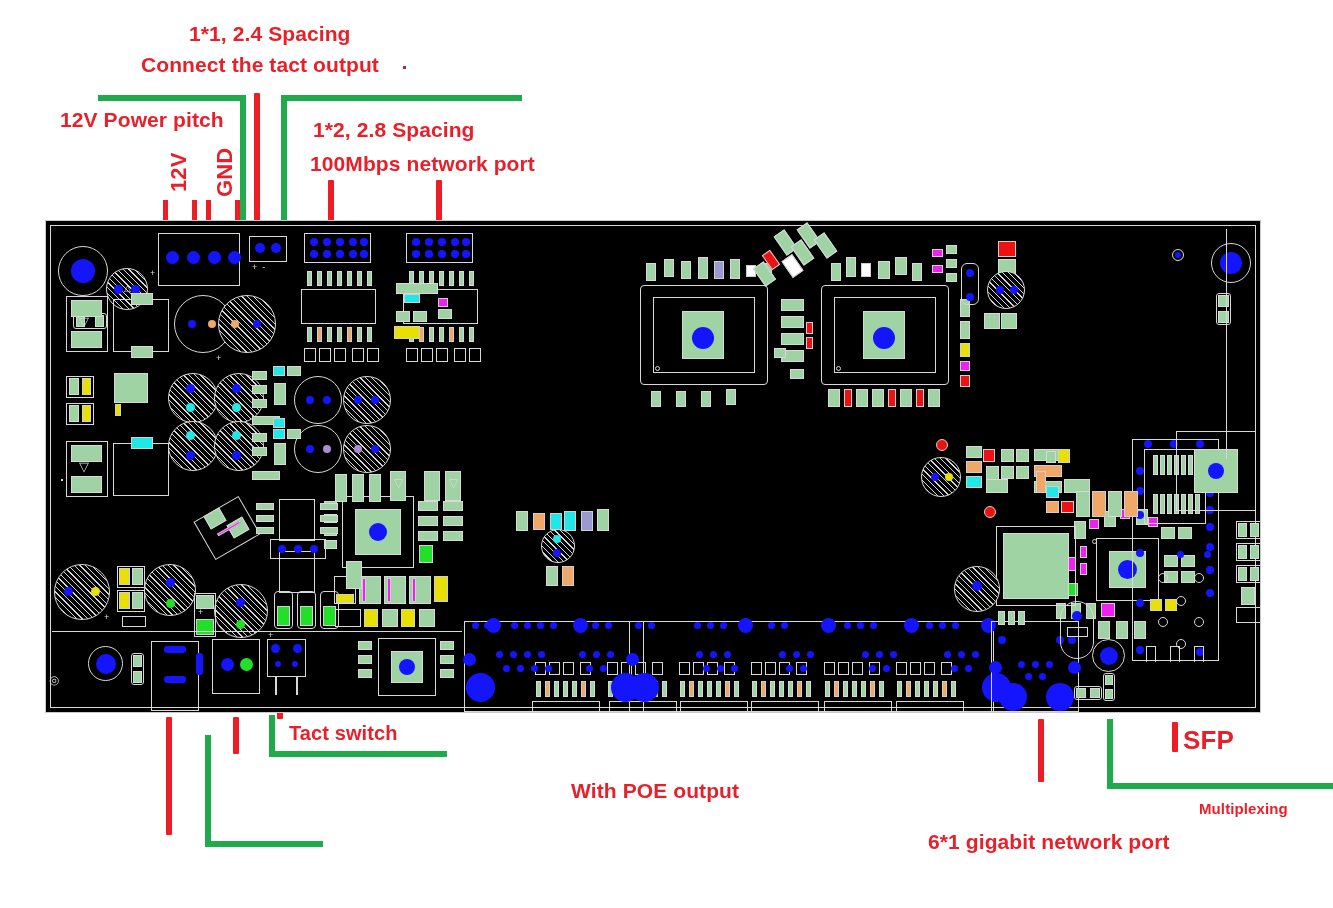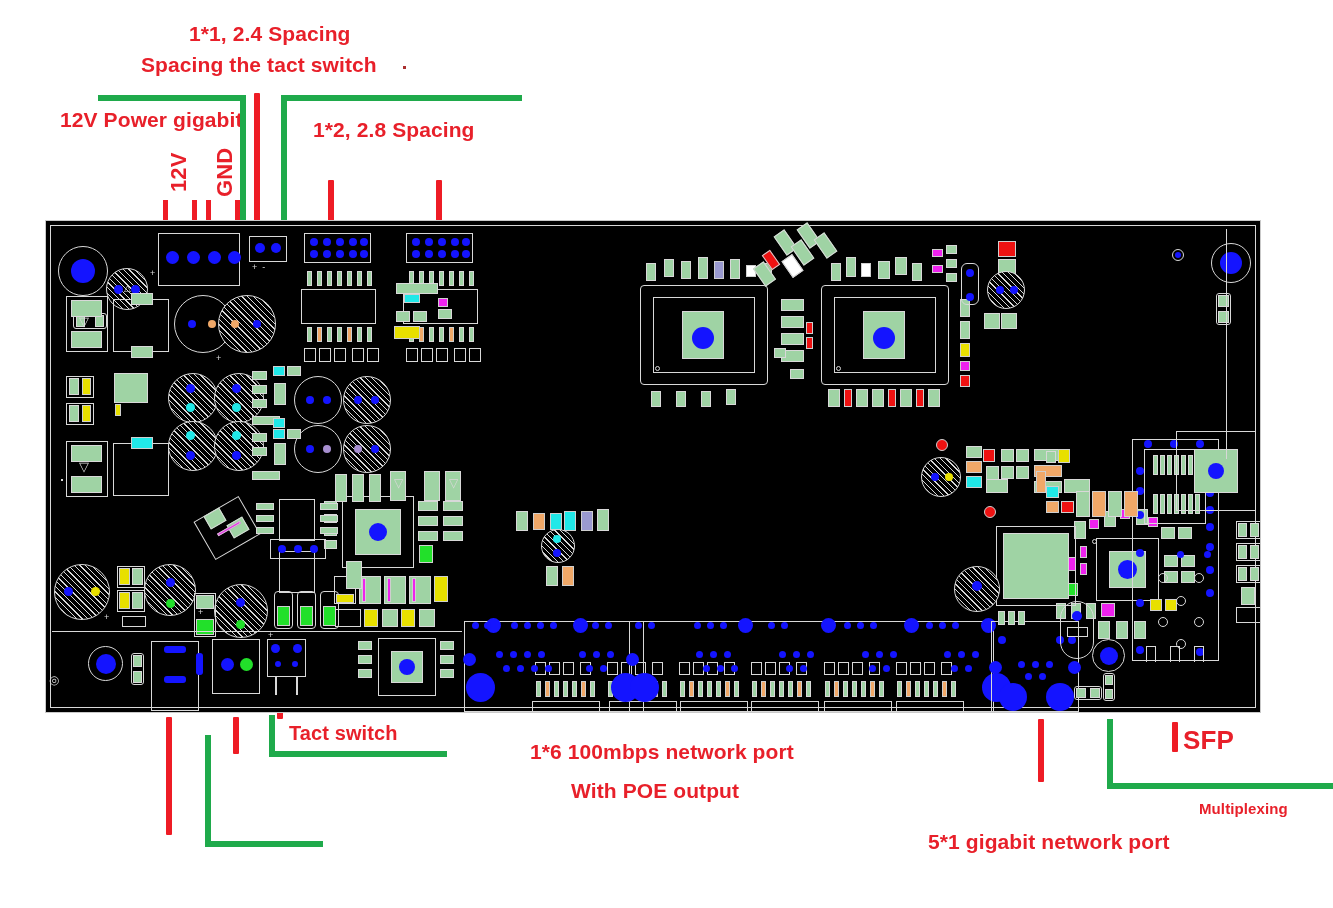--- a/index.html
+++ b/index.html
@@ -67,51 +67,51 @@
     background:repeating-linear-gradient(45deg,#000 0 3px,#d8d8d8 3px 4px);
   }
   .plus{position:absolute;color:#d8d8d8;font-size:9px;line-height:9px;}
 </style>
 </head>
 <body>
 
 <div id="stage">
 
   <div class="anno" style="left:189px;top:22px;font-size:21px;">1*1, 2.4 Spacing</div>
-  <div class="anno" style="left:141px;top:53px;font-size:21px;">Spacing the tact switch</div>
-
-  <div class="anno" style="left:60px;top:108px;font-size:21px;">12V Power gigabit</div>
+  <div class="anno" style="left:141px;top:53px;font-size:21px;">Connect the tact output</div>
+
+  <div class="anno" style="left:60px;top:108px;font-size:21px;">12V Power pitch</div>
 
   <div class="anno vert" style="left:166px;top:192px;font-size:22px;">12V</div>
   <div class="anno vert" style="left:212px;top:197px;font-size:22px;">GND</div>
 
   <div class="anno" style="left:313px;top:118px;font-size:21px;">1*2, 2.8 Spacing</div>
+  <div class="anno" style="left:310px;top:152px;font-size:21px;">100Mbps network port</div>
 
   <div style="position:absolute;left:403px;top:66px;width:3px;height:3px;background:#aa3030;"></div>
 
   <div class="brk" style="left:98px;top:95px;width:142px;height:128px;border-top-width:6px;border-right-width:6px;"></div>
 
   <div class="lead vline" style="left:254px;top:93px;height:130px;"></div>
 
   <div class="brk" style="left:281px;top:95px;width:235px;height:128px;border-top-width:6px;border-left-width:6px;"></div>
 
   <div class="lead vline" style="left:328px;top:180px;height:45px;"></div>
   <div class="lead vline" style="left:436px;top:180px;height:45px;"></div>
 
   <div class="ubrk" style="left:163px;top:200px;width:24px;height:48px;"></div>
   <div class="ubrk" style="left:206px;top:200px;width:24px;height:48px;"></div>
 
   <div class="anno" style="left:289px;top:722px;font-size:20px;">Tact switch</div>
 
 
 
-  <div class="anno" style="left:530px;top:740px;font-size:21px;">1*6 100mbps network port</div>
   <div class="anno" style="left:571px;top:779px;font-size:21px;">With POE output</div>
 
-  <div class="anno" style="left:928px;top:830px;font-size:21px;">5*1 gigabit network port</div>
+  <div class="anno" style="left:928px;top:830px;font-size:21px;">6*1 gigabit network port</div>
 
   <div class="anno" style="left:1183px;top:725px;font-size:26px;">SFP</div>
 
   <div class="anno" style="left:1199px;top:800px;font-size:15px;">Multiplexing</div>
 
   <div class="lead vline" style="left:166px;top:717px;height:118px;"></div>
 
   <div class="brk" style="left:205px;top:735px;width:112px;height:106px;border-bottom-width:6px;border-left-width:6px;"></div>
 
   <div class="lead vline" style="left:233px;top:717px;height:37px;"></div>

